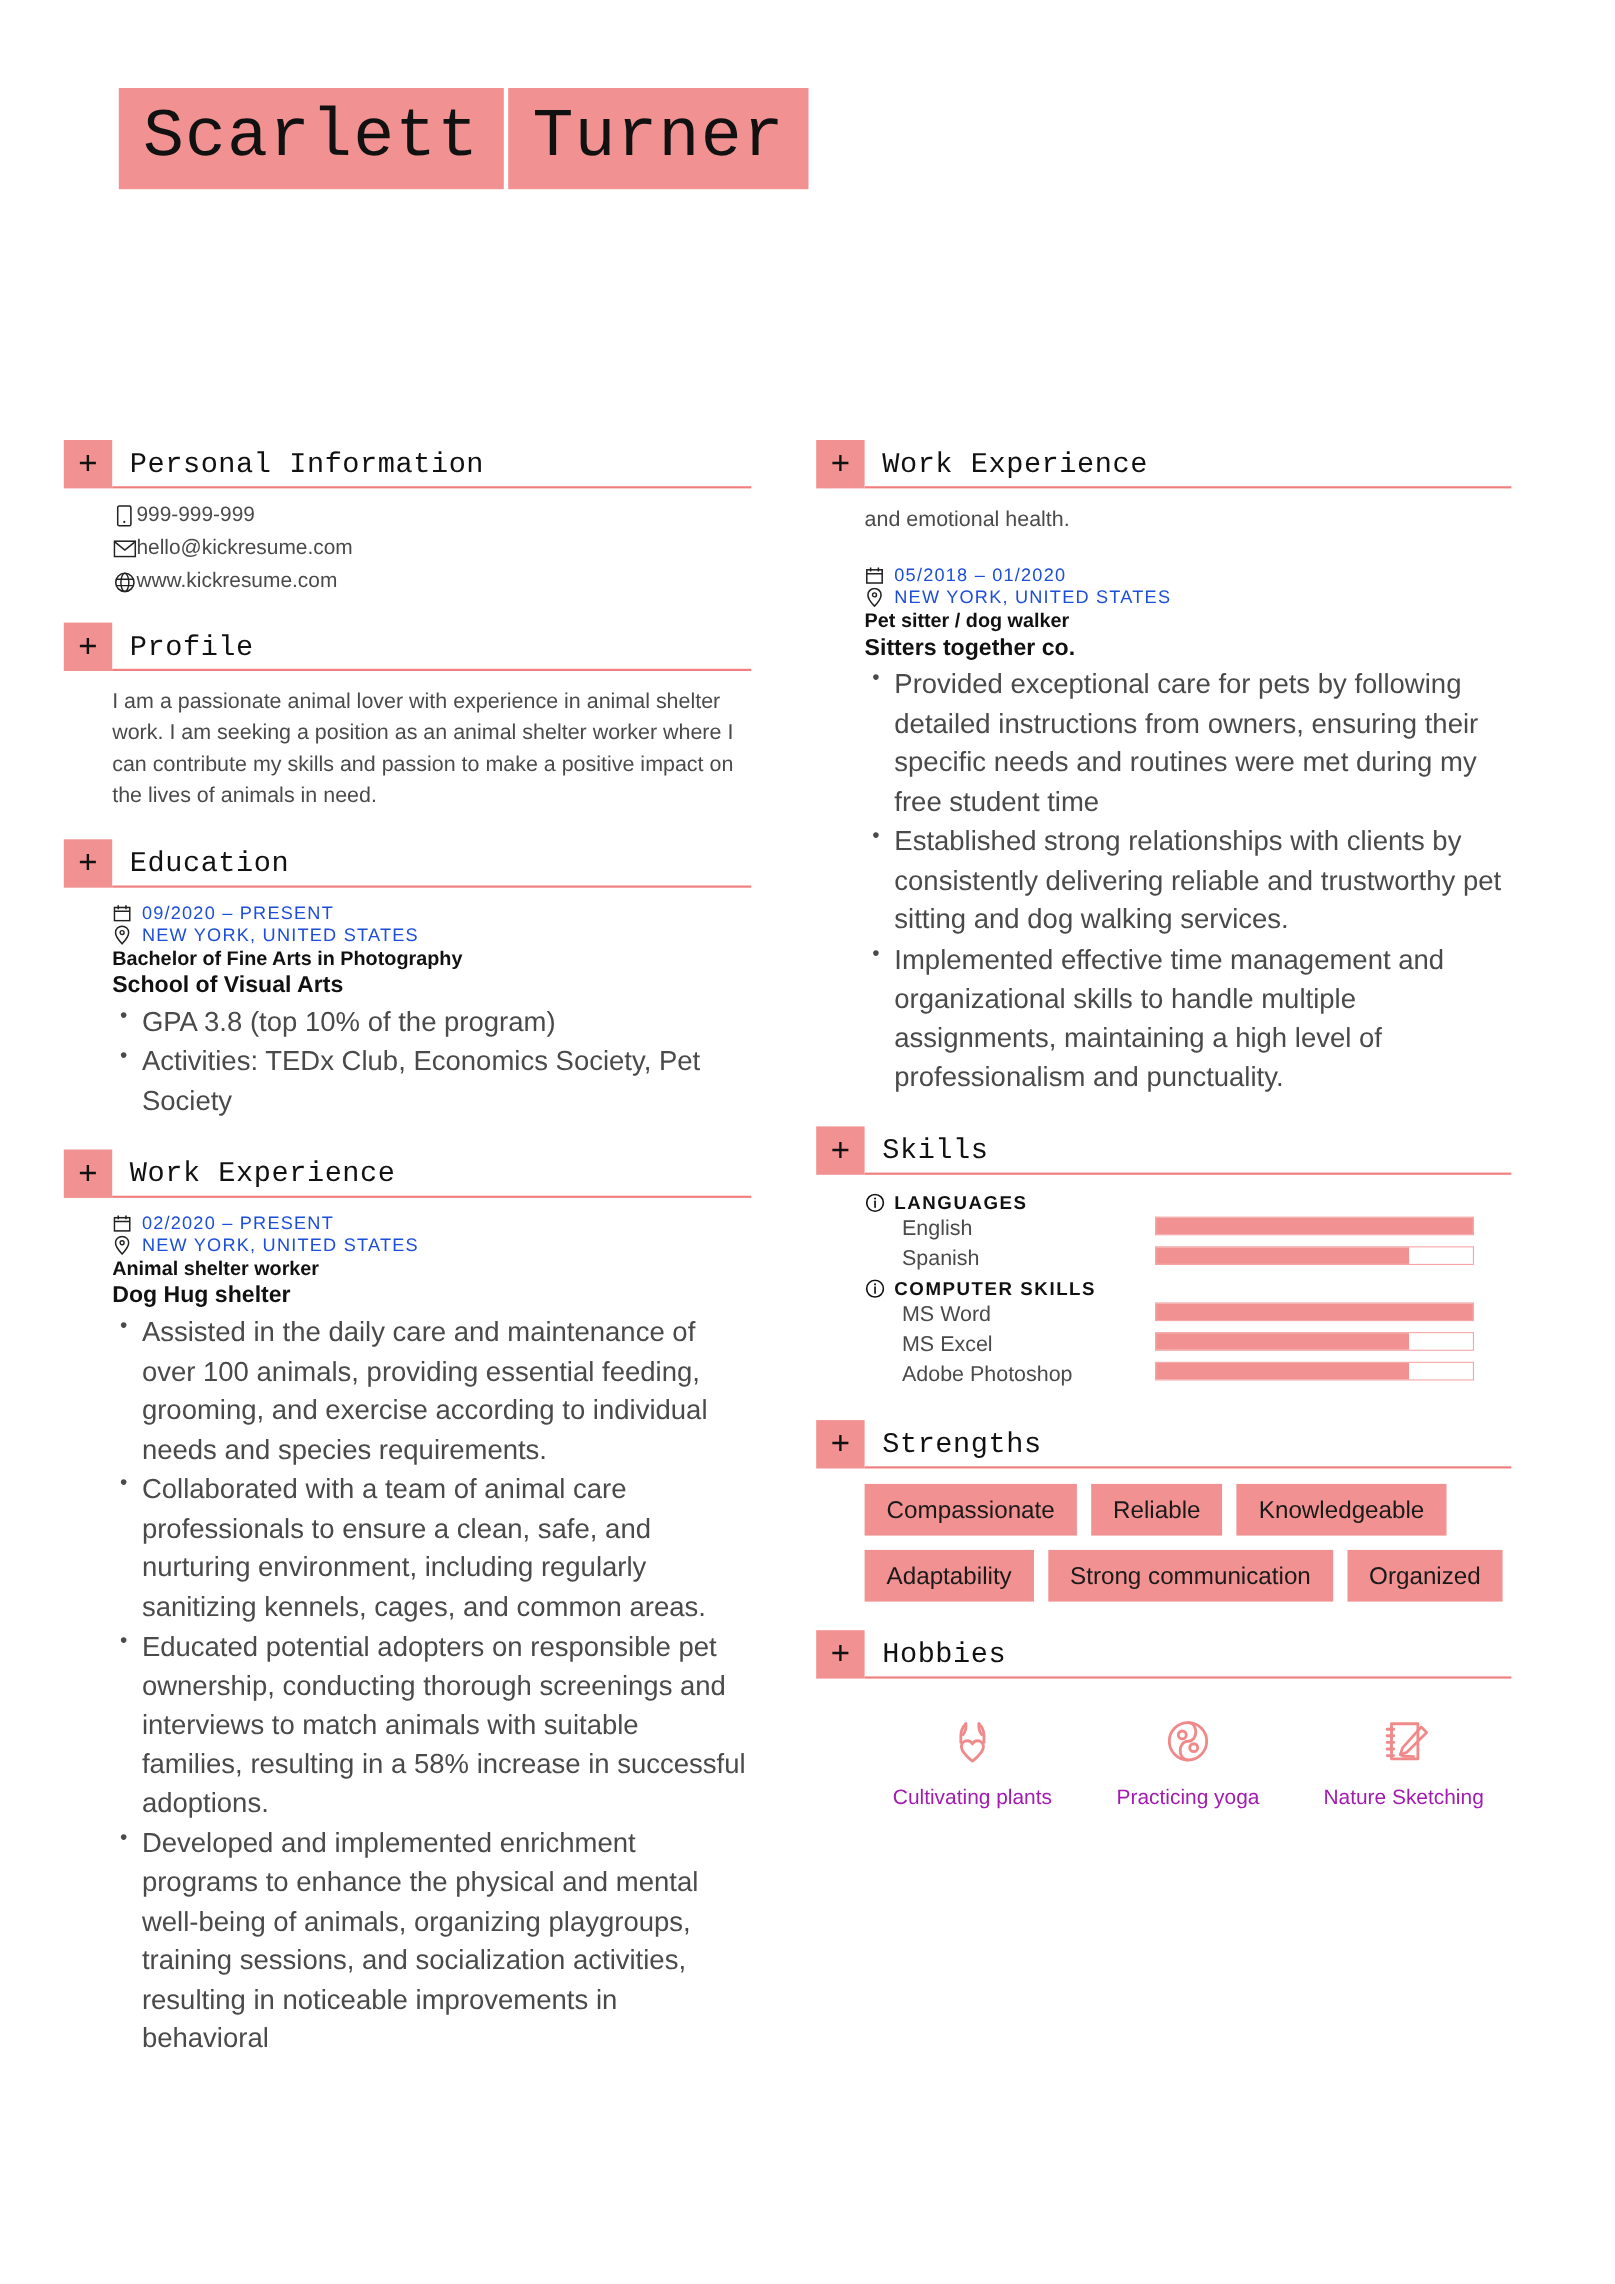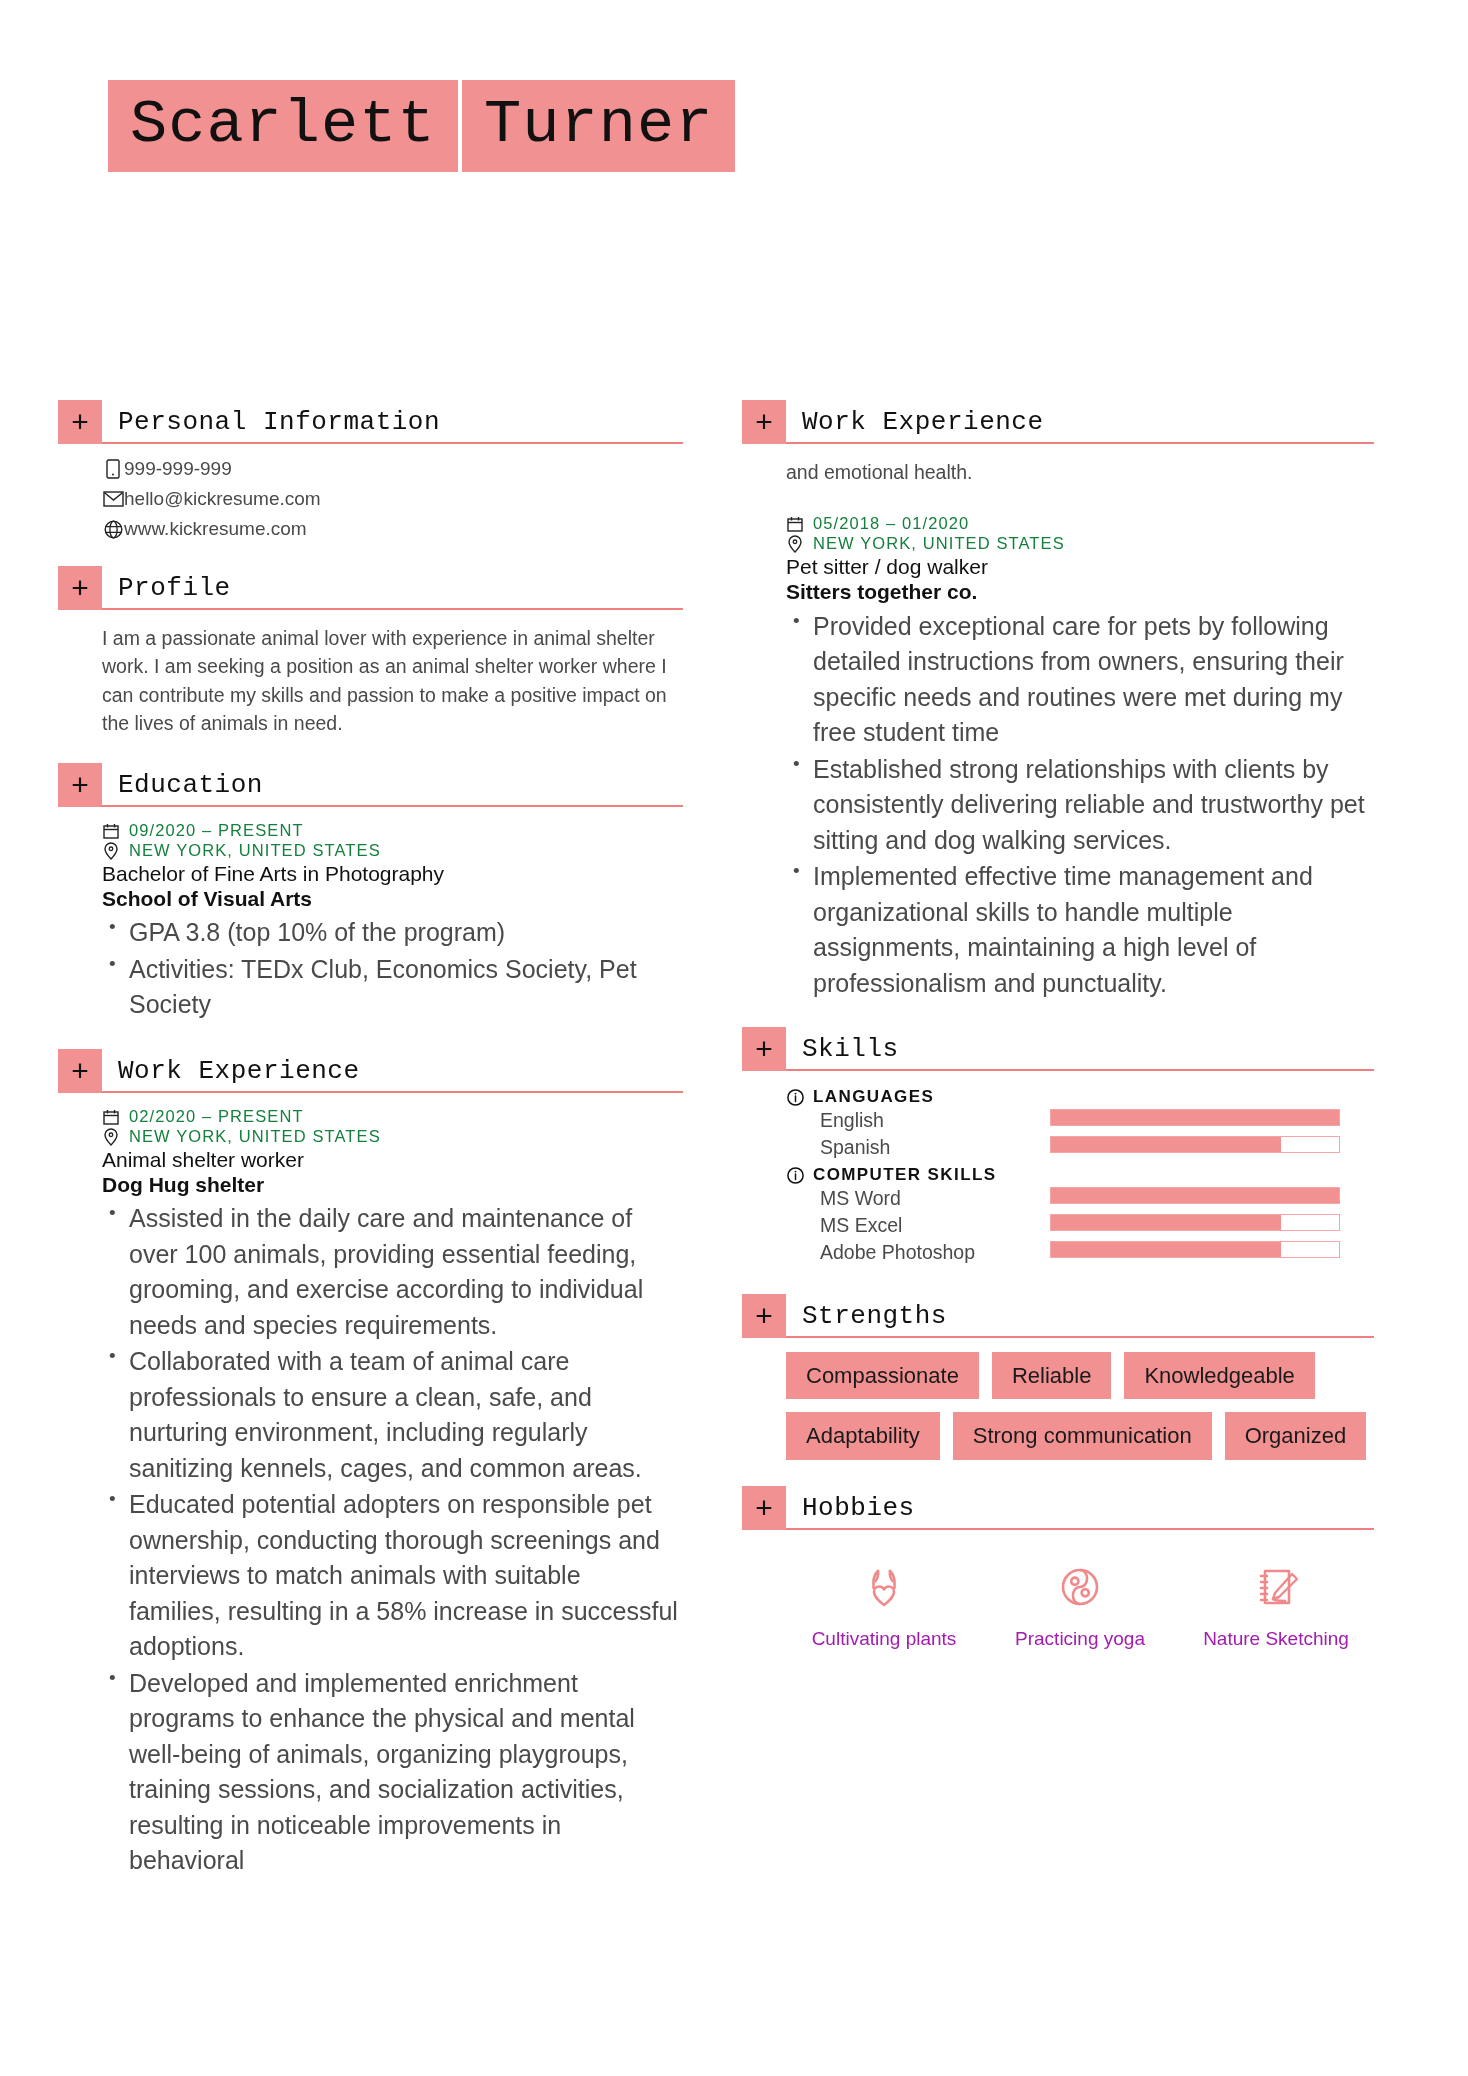--- a/index.html
+++ b/index.html
@@ -118,34 +118,34 @@
     font-size: 19.5px;
     line-height: 1.45;
     color: #4a4a4a;
     padding-right: 8px;
   }
 
   
   .entry { margin-bottom: 4px; }
   .meta-row {
     display: flex;
-    align-items: flex-end;
+    align-items: flex-start;
     gap: 9px;
     font-size: 16.5px;
     letter-spacing: 1.1px;
-    color: #15803d;
+    color: #1d4ed8;
     margin-bottom: 1px;
   }
   .meta-row .ic {
     width: 18px; min-width: 18px; height: 18px;
     display: flex; align-items: center; justify-content: center;
   }
   .entry-title {
-    font-size: 21px;
-    font-weight: normal;
+    font-size: 18px;
+    font-weight: bold;
     color: #111;
     line-height: 1.2;
   }
   .entry-org {
     font-size: 21px;
     font-weight: bold;
     color: #111;
     line-height: 1.2;
     margin-bottom: 4px;
   }

